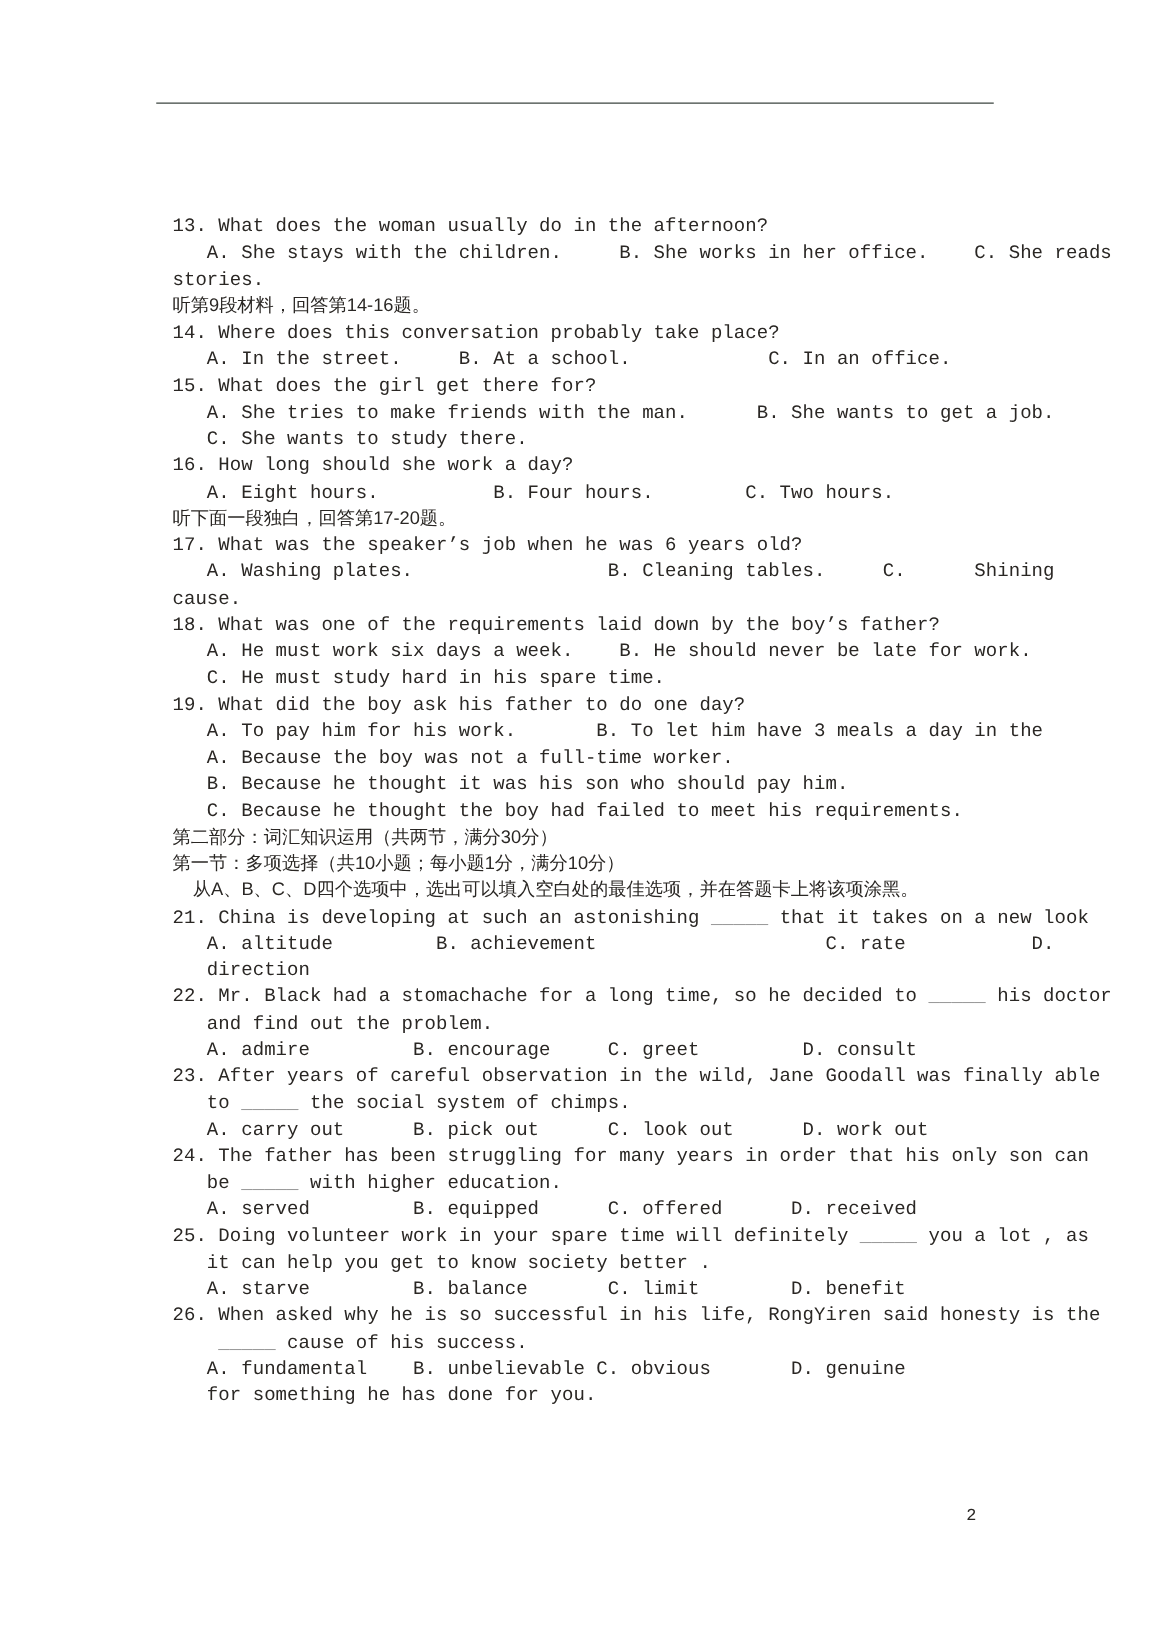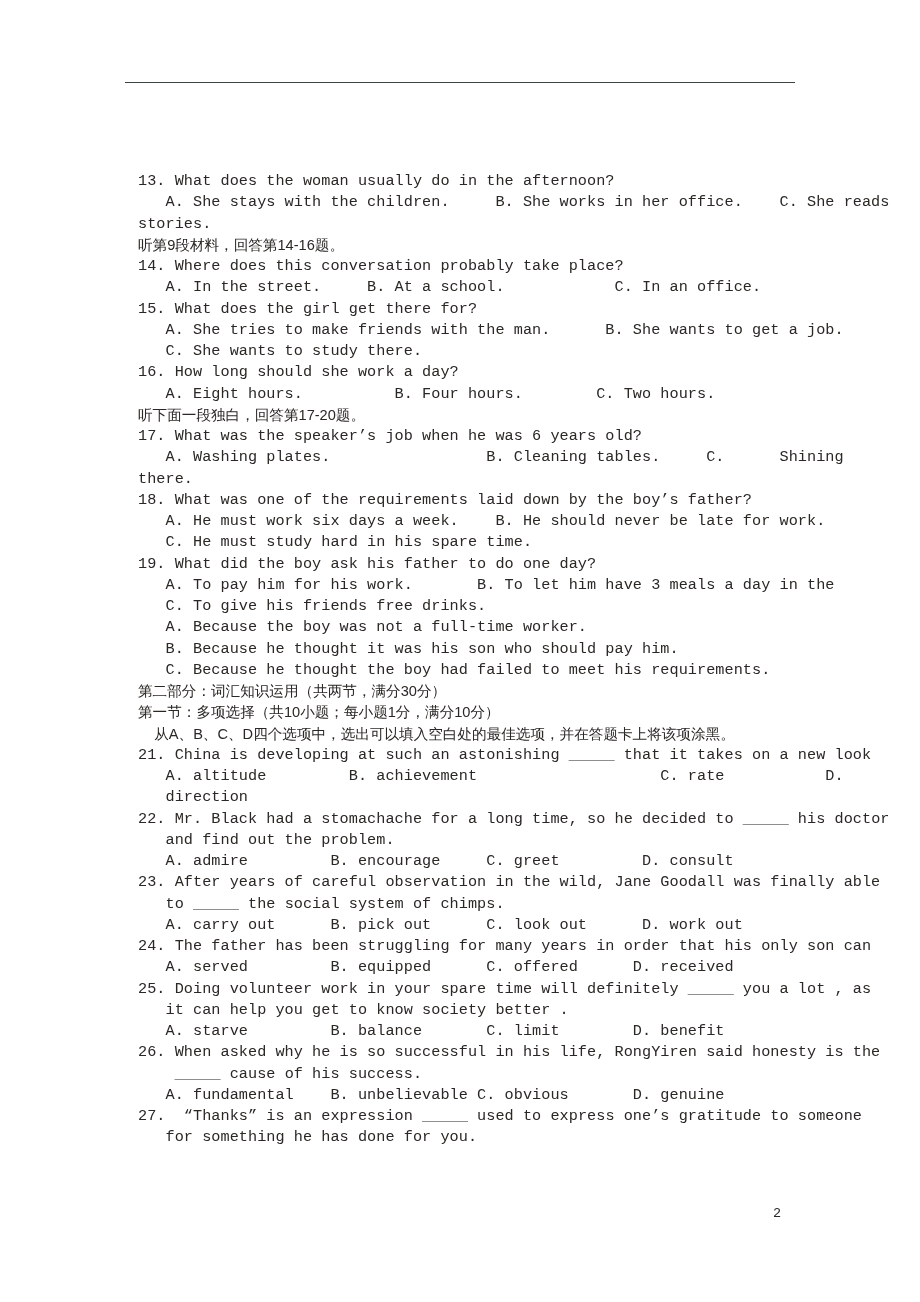--- a/index.html
+++ b/index.html
@@ -54,21 +54,20 @@
 
   
   .cn {
     font-family: Liberation Sans, sans-serif;
     font-size: 14.6px;
     letter-spacing: 0;
   }
 
   .blank {
     color: #8a8a8a;
-    text-decoration: underline;
     text-decoration-color: #9a9a9a;
   }
 
   #page-number {
     position: absolute;
     left: 762px;
     top: 1206px;
     width: 30px;
     text-align: center;
     font-family: "Liberation Mono", "DejaVu Sans Mono", monospace;
@@ -91,49 +90,48 @@
       <div class="ln">14. Where does this conversation probably take place?</div>
       <div class="ln">   A. In the street.     B. At a school.            C. In an office.</div>
       <div class="ln">15. What does the girl get there for?</div>
       <div class="ln">   A. She tries to make friends with the man.      B. She wants to get a job.</div>
       <div class="ln">   C. She wants to study there.</div>
       <div class="ln">16. How long should she work a day?</div>
       <div class="ln">   A. Eight hours.          B. Four hours.        C. Two hours.</div>
       <div class="ln cn">听下面一段独白，回答第17-20题。</div>
       <div class="ln">17. What was the speaker’s job when he was 6 years old?</div>
       <div class="ln">   A. Washing plates.                 B. Cleaning tables.     C.      Shining</div>
-      <div class="ln">there.</div>
+      <div class="ln">cause.</div>
       <div class="ln">18. What was one of the requirements laid down by the boy’s father?</div>
       <div class="ln">   A. He must work six days a week.    B. He should never be late for work.</div>
       <div class="ln">   C. He must study hard in his spare time.</div>
       <div class="ln">19. What did the boy ask his father to do one day?</div>
       <div class="ln">   A. To pay him for his work.       B. To let him have 3 meals a day in the</div>
-      <div class="ln">   C. To give his friends free drinks.</div>
       <div class="ln">   A. Because the boy was not a full-time worker.</div>
       <div class="ln">   B. Because he thought it was his son who should pay him.</div>
       <div class="ln">   C. Because he thought the boy had failed to meet his requirements.</div>
       <div class="ln cn">第二部分：词汇知识运用（共两节，满分30分）</div>
       <div class="ln cn">第一节：多项选择（共10小题；每小题1分，满分10分）</div>
       <div class="ln cn">    从A、B、C、D四个选项中，选出可以填入空白处的最佳选项，并在答题卡上将该项涂黑。</div>
       <div class="ln">21. China is developing at such an astonishing <span class="blank">_____</span> that it takes on a new look</div>
       <div class="ln">   A. altitude         B. achievement                    C. rate           D.</div>
       <div class="ln">   direction</div>
       <div class="ln">22. Mr. Black had a stomachache for a long time, so he decided to <span class="blank">_____</span> his doctor</div>
       <div class="ln">   and find out the problem.</div>
       <div class="ln">   A. admire         B. encourage     C. greet         D. consult</div>
       <div class="ln">23. After years of careful observation in the wild, Jane Goodall was finally able</div>
       <div class="ln">   to <span class="blank">_____</span> the social system of chimps.</div>
       <div class="ln">   A. carry out      B. pick out      C. look out      D. work out</div>
       <div class="ln">24. The father has been struggling for many years in order that his only son can</div>
+      <div class="ln">   be <span class="blank">_____</span> with higher education.</div>
       <div class="ln">   A. served         B. equipped      C. offered      D. received</div>
       <div class="ln">25. Doing volunteer work in your spare time will definitely <span class="blank">_____</span> you a lot , as</div>
       <div class="ln">   it can help you get to know society better .</div>
       <div class="ln">   A. starve         B. balance       C. limit        D. benefit</div>
       <div class="ln">26. When asked why he is so successful in his life, RongYiren said honesty is the</div>
       <div class="ln">    <span class="blank">_____</span> cause of his success.</div>
       <div class="ln">   A. fundamental    B. unbelievable C. obvious       D. genuine</div>
-      <div class="ln">27.  “Thanks” is an expression <span class="blank">_____</span> used to express one’s gratitude to someone</div>
       <div class="ln">   for something he has done for you.</div>
     </div>
 
   <div id="page-number">2</div>
 
 </div>
 
 </body></html>

